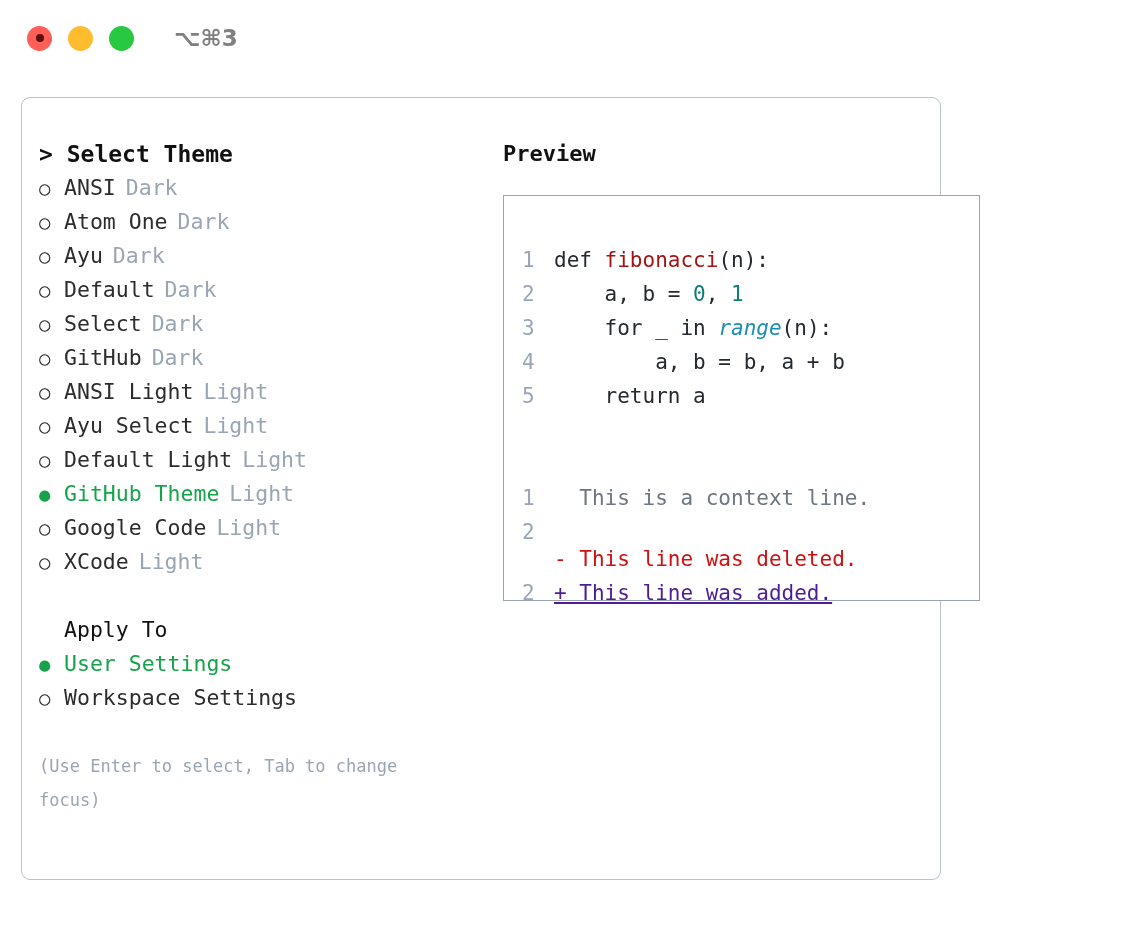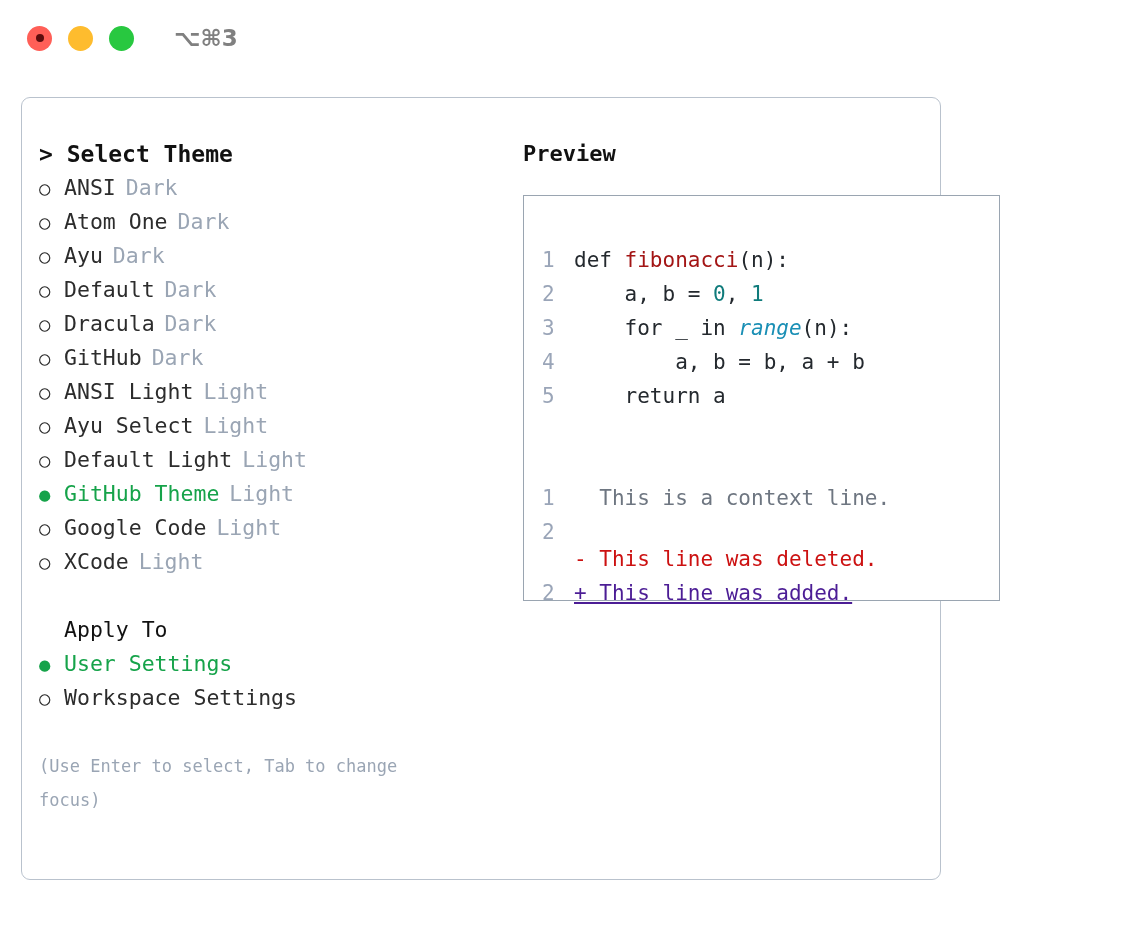--- a/index.html
+++ b/index.html
@@ -141,21 +141,21 @@
     font-size: 17px;
     line-height: 34px;
     color: #9aa5b4;
     width: 400px;
     white-space: pre-wrap;
   }
 
   
   .right-col {
     position: absolute;
-    left: 501px;
+    left: 481px;
     top: 39px;
     width: 480px;
   }
   .preview-title {
     font-size: 22px;
     font-weight: bold;
     color: #111111;
     line-height: 34px;
     margin-bottom: 24px;
   }
@@ -214,21 +214,21 @@
       <div class="left-col">
 
         <div class="list-header">&gt; Select Theme</div>
 
         <div>
 
         <div class="opt-row"><span class="marker">○</span><span class="opt-label">ANSI</span><span class="opt-variant">Dark</span></div>
             <div class="opt-row"><span class="marker">○</span><span class="opt-label">Atom One</span><span class="opt-variant">Dark</span></div>
             <div class="opt-row"><span class="marker">○</span><span class="opt-label">Ayu</span><span class="opt-variant">Dark</span></div>
             <div class="opt-row"><span class="marker">○</span><span class="opt-label">Default</span><span class="opt-variant">Dark</span></div>
-            <div class="opt-row"><span class="marker">○</span><span class="opt-label">Dracula</span><span class="opt-variant">Dark</span></div>
+            <div class="opt-row"><span class="marker">○</span><span class="opt-label">Select</span><span class="opt-variant">Dark</span></div>
             <div class="opt-row"><span class="marker">○</span><span class="opt-label">GitHub</span><span class="opt-variant">Dark</span></div>
             <div class="opt-row"><span class="marker">○</span><span class="opt-label">ANSI Light</span><span class="opt-variant">Light</span></div>
             <div class="opt-row"><span class="marker">○</span><span class="opt-label">Ayu Select</span><span class="opt-variant">Light</span></div>
             <div class="opt-row"><span class="marker">○</span><span class="opt-label">Default Light</span><span class="opt-variant">Light</span></div>
             <div class="opt-row selected"><span class="marker">●</span><span class="opt-label">GitHub Theme</span><span class="opt-variant">Light</span></div>
             <div class="opt-row"><span class="marker">○</span><span class="opt-label">Google Code</span><span class="opt-variant">Light</span></div>
             <div class="opt-row"><span class="marker">○</span><span class="opt-label">XCode</span><span class="opt-variant">Light</span></div>
           </div>
 
         <div class="spacer-row"></div>

